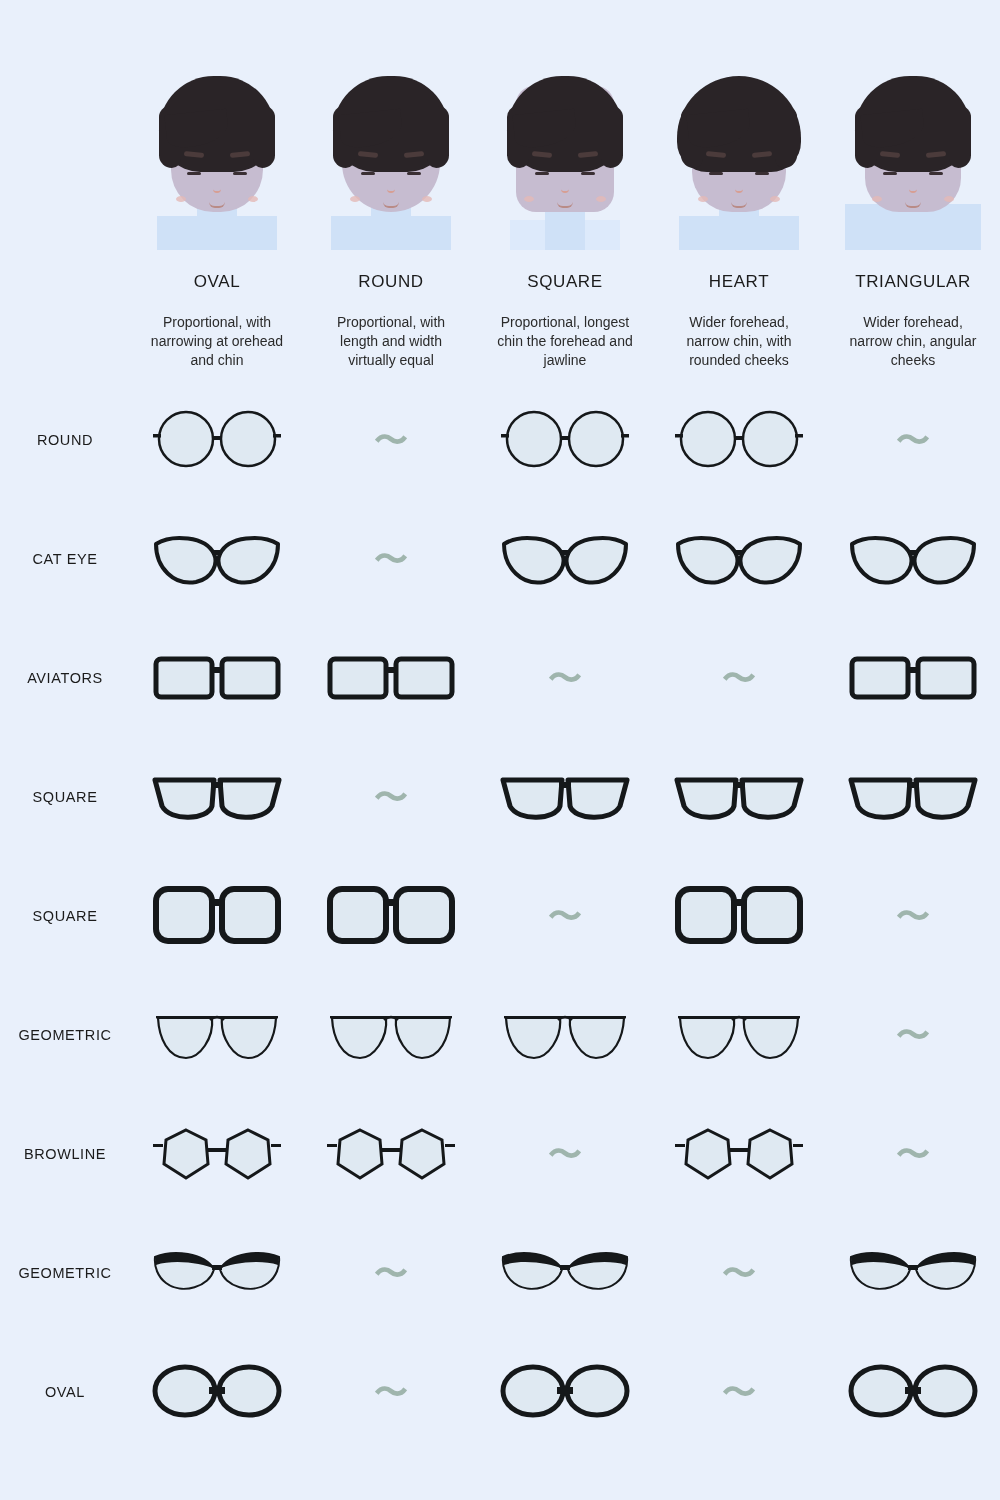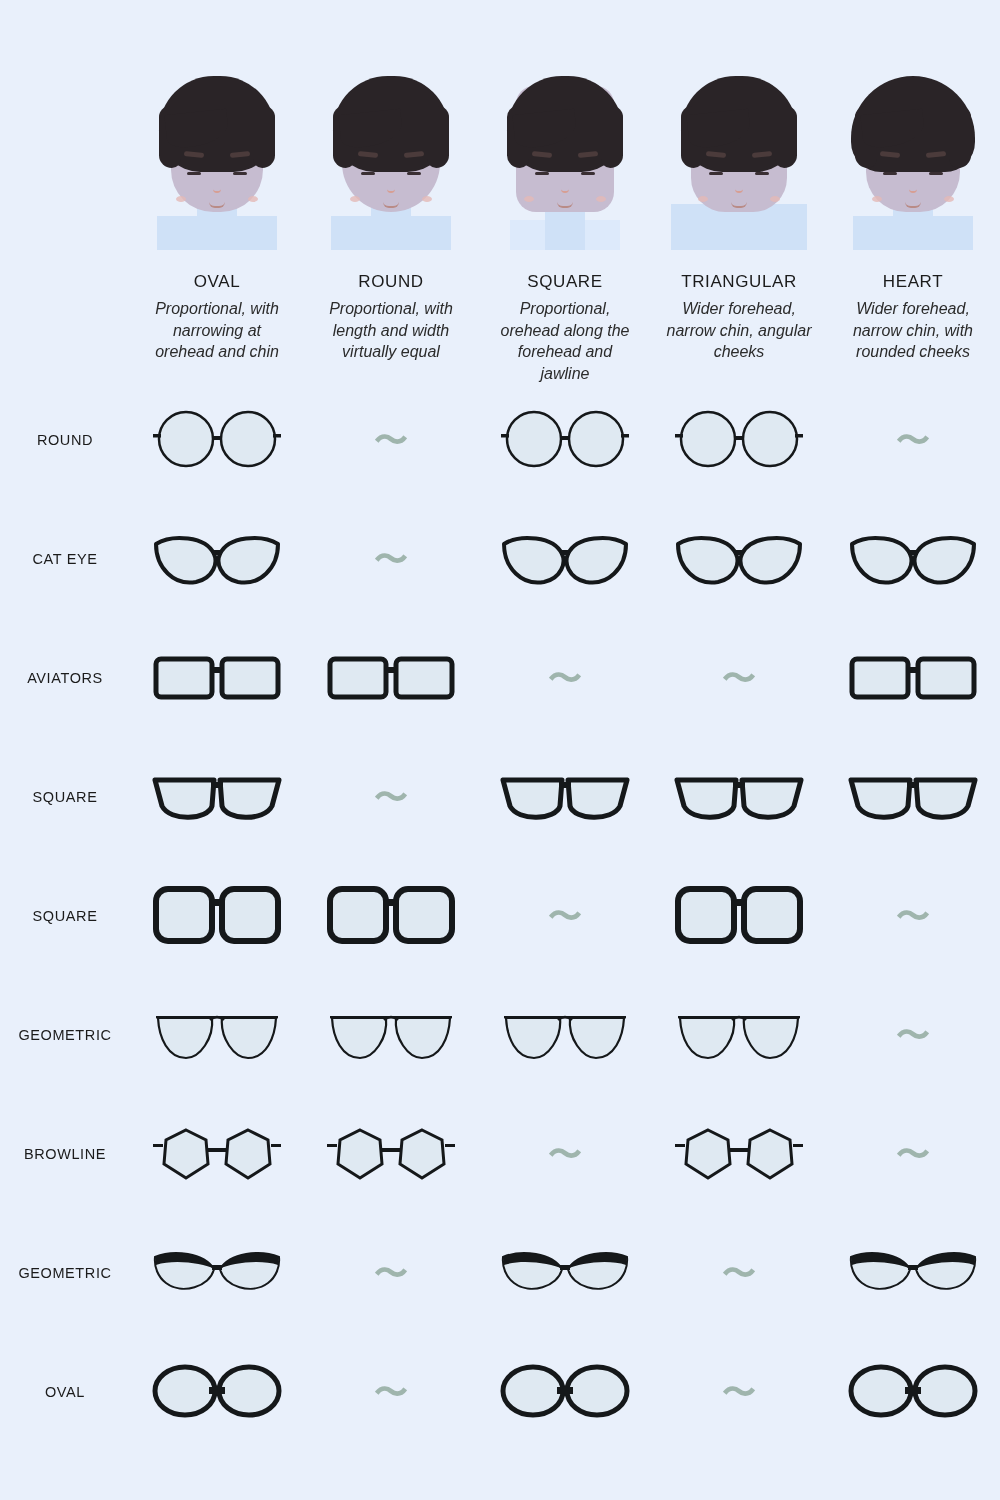--- a/index.html
+++ b/index.html
@@ -32,26 +32,25 @@
     position: relative;
     margin: 0 auto;
   }
   .face-title {
     font-size: 17px;
     letter-spacing: 0.6px;
     margin-top: 22px;
     color: #1b1b1b;
   }
   .face-desc {
-    font-size: 16px;
+    font-size: 14px;
     line-height: 1.35;
-    margin-top: 6px;
+    margin-top: 21px;
     color: #2b2b2b;
     padding: 0 14px;
-    font-style: italic;
   }
 
   
   .neck {
     position: absolute;
     left: 50%;
     transform: translateX(-50%);
     bottom: 0;
     width: 40px;
     height: 50px;
@@ -283,21 +282,45 @@
       <div class="brow l"></div>
       <div class="brow r"></div>
       <div class="eye l"></div>
       <div class="eye r"></div>
       <div class="nose"></div>
       <div class="cheek l"></div>
       <div class="cheek r"></div>
       <div class="mouth"></div>
     </div>
     <div class="face-title">SQUARE</div>
-    <div class="face-desc">Proportional, orehead along the forehead and jawline</div>
+    <div class="face-desc">Proportional, longest chin the forehead and jawline</div>
+  </div>
+
+  <div class="head-cell">
+    <div class="head-art shape-heart">
+      <div class="shoulders"></div>
+      <div class="neck"></div>
+      <div class="ear l"></div>
+      <div class="ear r"></div>
+      <div class="face"></div>
+      <div class="hair"></div>
+      <div class="hair-side-l"></div>
+      <div class="hair-side-r"></div>
+      <div class="hair-swoop"></div>
+      <div class="brow l"></div>
+      <div class="brow r"></div>
+      <div class="eye l"></div>
+      <div class="eye r"></div>
+      <div class="nose"></div>
+      <div class="cheek l"></div>
+      <div class="cheek r"></div>
+      <div class="mouth"></div>
+    </div>
+    <div class="face-title">HEART</div>
+    <div class="face-desc">Wider forehead, narrow chin, with rounded cheeks</div>
   </div>
 
   <div class="head-cell">
     <div class="head-art shape-triangular">
       <div class="shoulders"></div>
       <div class="neck"></div>
       <div class="ear l"></div>
       <div class="ear r"></div>
       <div class="face"></div>
       <div class="hair"></div>
@@ -310,44 +333,20 @@
       <div class="eye r"></div>
       <div class="nose"></div>
       <div class="cheek l"></div>
       <div class="cheek r"></div>
       <div class="mouth"></div>
     </div>
     <div class="face-title">TRIANGULAR</div>
     <div class="face-desc">Wider forehead, narrow chin, angular cheeks</div>
   </div>
 
-  <div class="head-cell">
-    <div class="head-art shape-heart">
-      <div class="shoulders"></div>
-      <div class="neck"></div>
-      <div class="ear l"></div>
-      <div class="ear r"></div>
-      <div class="face"></div>
-      <div class="hair"></div>
-      <div class="hair-side-l"></div>
-      <div class="hair-side-r"></div>
-      <div class="hair-swoop"></div>
-      <div class="brow l"></div>
-      <div class="brow r"></div>
-      <div class="eye l"></div>
-      <div class="eye r"></div>
-      <div class="nose"></div>
-      <div class="cheek l"></div>
-      <div class="cheek r"></div>
-      <div class="mouth"></div>
-    </div>
-    <div class="face-title">HEART</div>
-    <div class="face-desc">Wider forehead, narrow chin, with rounded cheeks</div>
-  </div>
-
 </div>
 
 <div class="matrix">
     <div class="mrow">
       <div class="rowlabel">ROUND</div>
       <div class="cell">
         <svg width="130" height="74" viewBox="0 0 130 74">
           <circle cx="34" cy="36" r="27" fill="#dfe9f2" stroke="#15181a" stroke-width="2.5"></circle>
           <circle cx="96" cy="36" r="27" fill="#dfe9f2" stroke="#15181a" stroke-width="2.5"></circle>
           <rect x="60" y="33" width="10" height="4" fill="#15181a"></rect>

